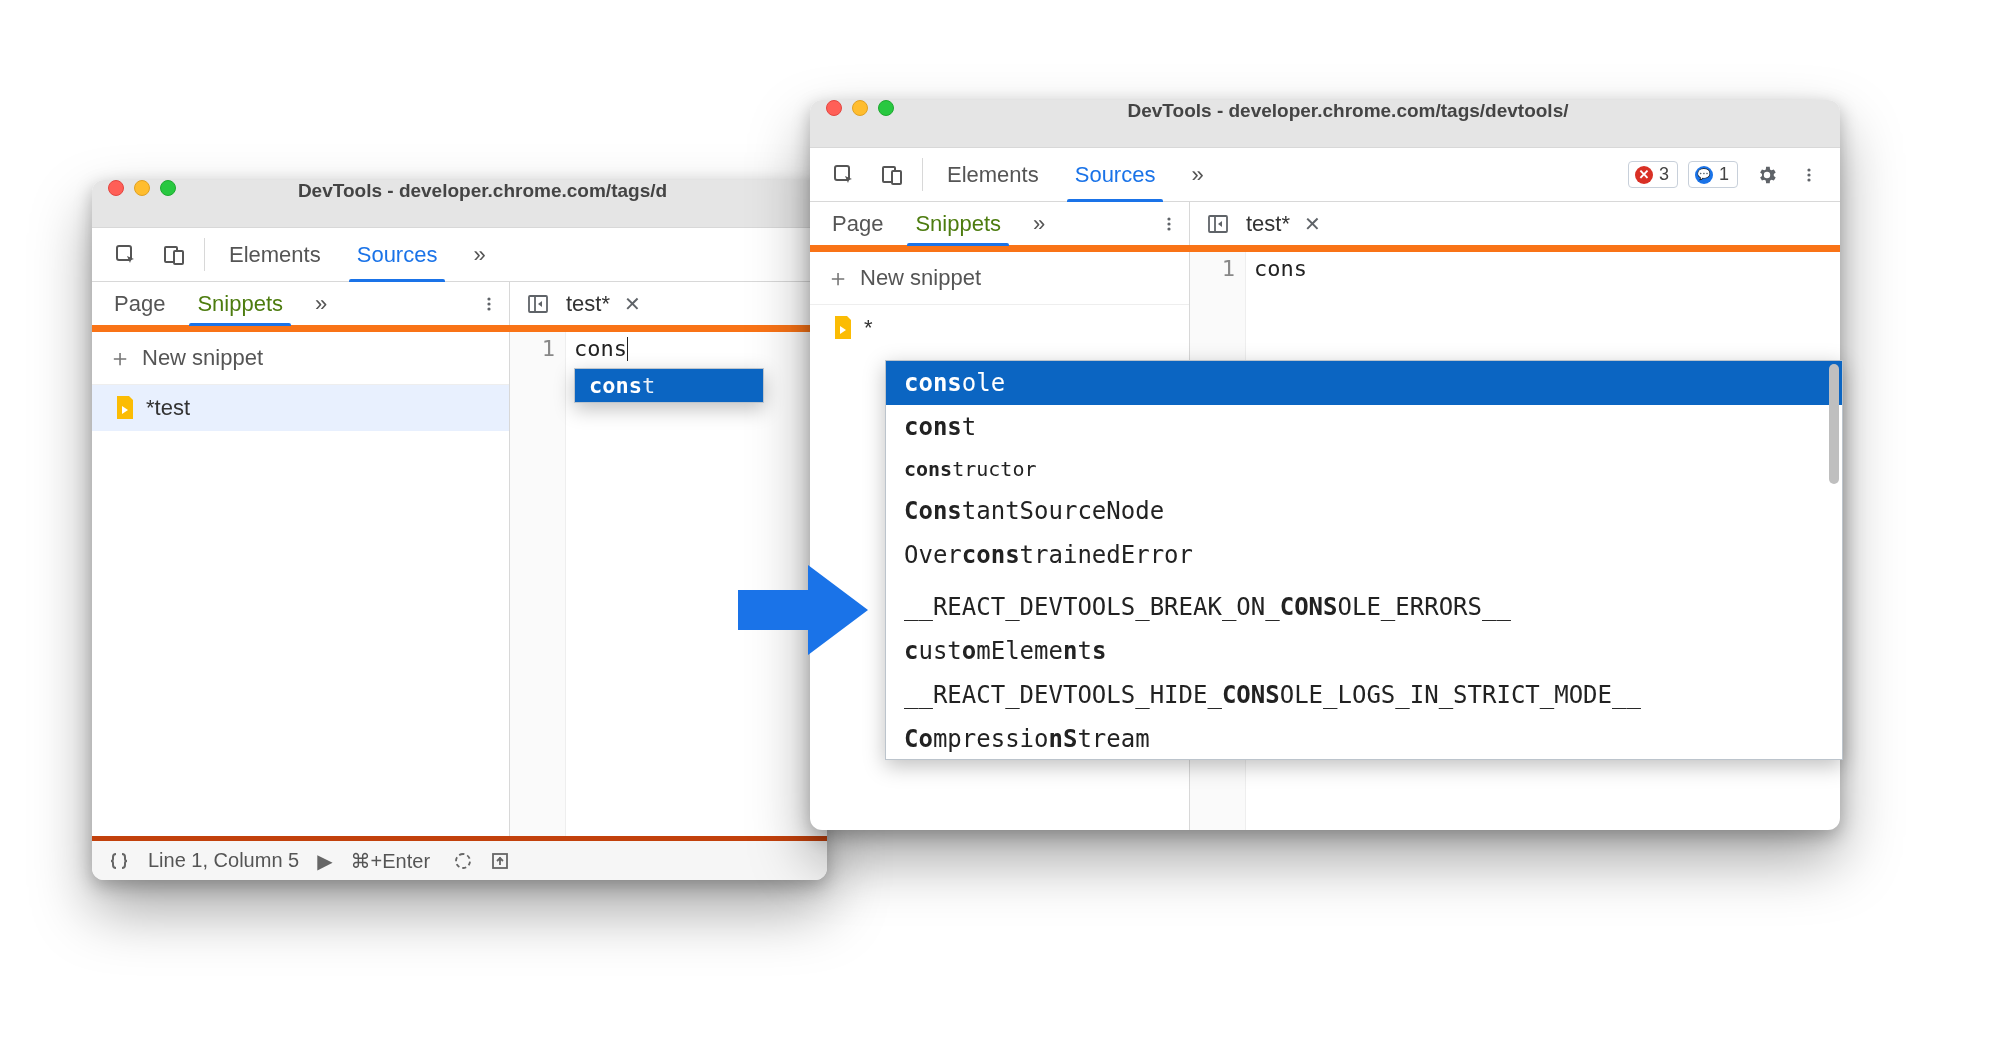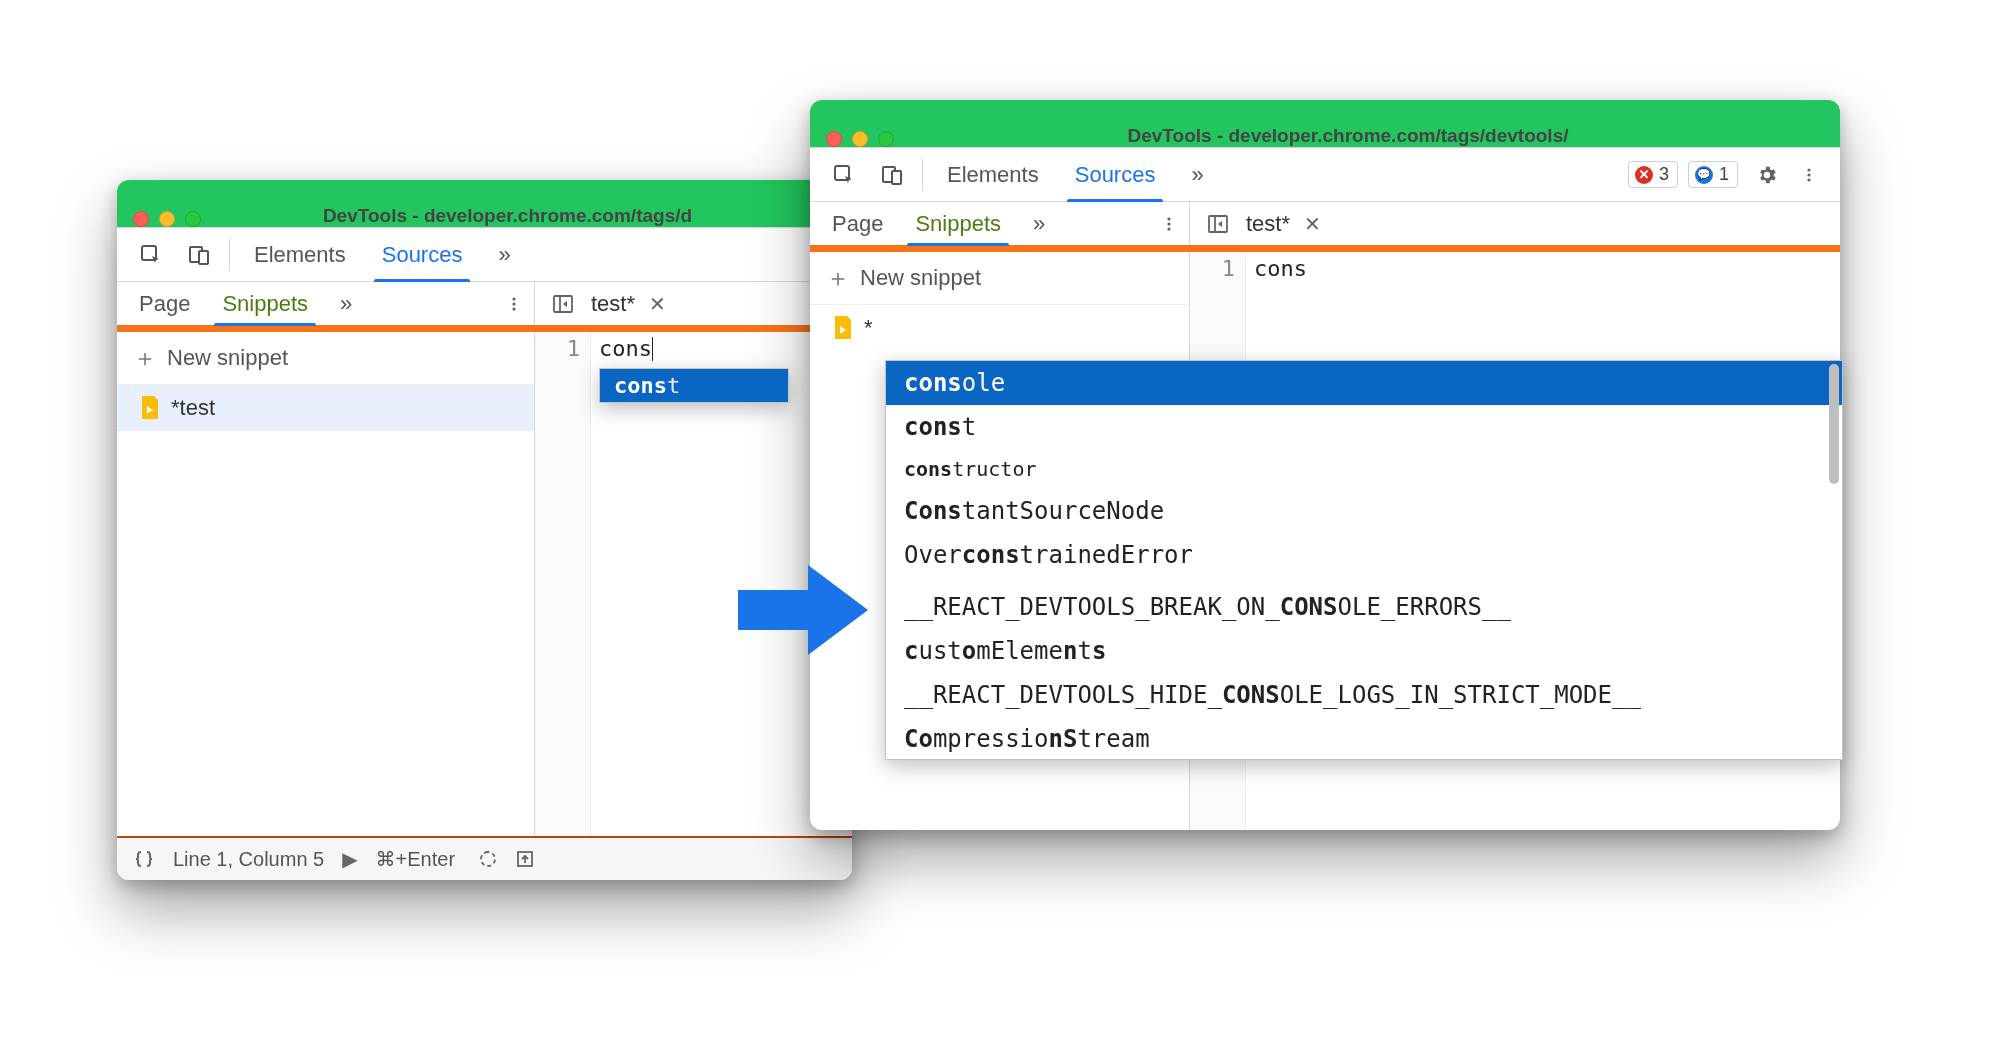--- a/index.html
+++ b/index.html
@@ -14,24 +14,24 @@
     position: absolute;
     background: #fff;
     border-radius: 12px;
     box-shadow: 0 30px 60px rgba(0,0,0,0.35), 0 6px 18px rgba(0,0,0,0.25);
     display: flex;
     flex-direction: column;
     overflow: hidden;
   }
   .titlebar {
     height: 48px;
-    background: #22c55e;
+    background: #e5e5e5;
     border-bottom: 1px solid #d8d8d8;
     display: flex;
-    align-items: flex-end;
+    align-items: flex-start;
     padding: 0 16px;
     gap: 10px;
     flex-shrink: 0;
   }
   .traffic { display: flex; gap: 10px; margin-right: 18px; }
   .traffic span { width: 16px; height: 16px; border-radius: 50%; display: block; }
   .t-red { background: #ff5f57; border: 1px solid #e24640; }
   .t-yellow { background: #ffbd2e; border: 1px solid #dfa023; }
   .t-green { background: #28c840; border: 1px solid #1fa831; }
   .title { flex: 1; text-align: center; font-size: 19px; color: #444; font-weight: 600; white-space: nowrap; overflow: hidden; text-overflow: ellipsis; padding-right: 50px;}
@@ -108,32 +108,32 @@
     z-index: 50;
   }
   .ac-item { padding: 4px 14px 4px 14px; white-space:nowrap; color:#222;}
   .ac-item.sel { background:#0b65c2; color:#fff; }
   .ac-item b { font-weight:700; }
   .ac-item.sel .match-rest { color:#fff; opacity: 0.9; }
   .ac-scroll { position:absolute; right:3px; top:3px; bottom:3px; width:10px; }
   .ac-thumb { width:10px; background:#bfbfbf; border-radius:5px; position:absolute; right:0;}
 
   .statusbar {
-    height: 44px; border-top:2px solid #c2410c; background:#f6f6f6;
+    height: 44px; border-top:5px solid #c2410c; background:#f6f6f6;
     display:flex; align-items:center; gap:18px; padding: 0 16px; font-size:20px; color:#555; flex-shrink:0;
   }
   .status-ico { display:flex; align-items:center; justify-content:center; color:#666;}
 
   .arrow-between { position:absolute; z-index:5; }
   .arrow-between svg { display:block; }
 </style>
 </head>
 <body>
 
-<div class="window" style="left:117px; top:180px; width:735px; height:700px;">
+<div class="window" style="left:92px; top:180px; width:735px; height:700px;">
   <div class="titlebar">
     <div class="traffic">
       <span class="t-red"></span>
       <span class="t-yellow"></span>
       <span class="t-green"></span>
     </div>
     <div class="title">DevTools - developer.chrome.com/tags/d</div>
   </div>
   <div class="tabbar">
     <div class="tab-icon">

